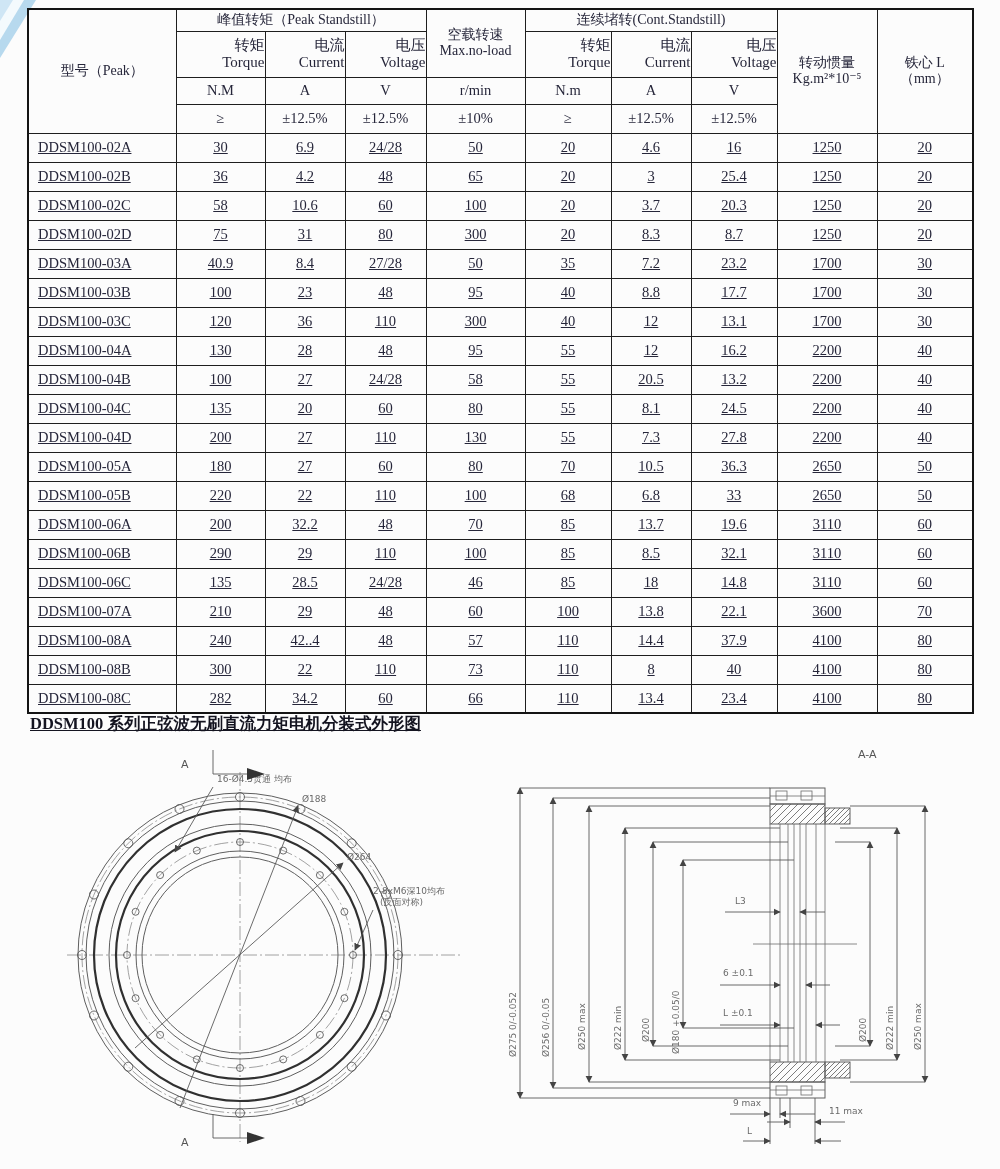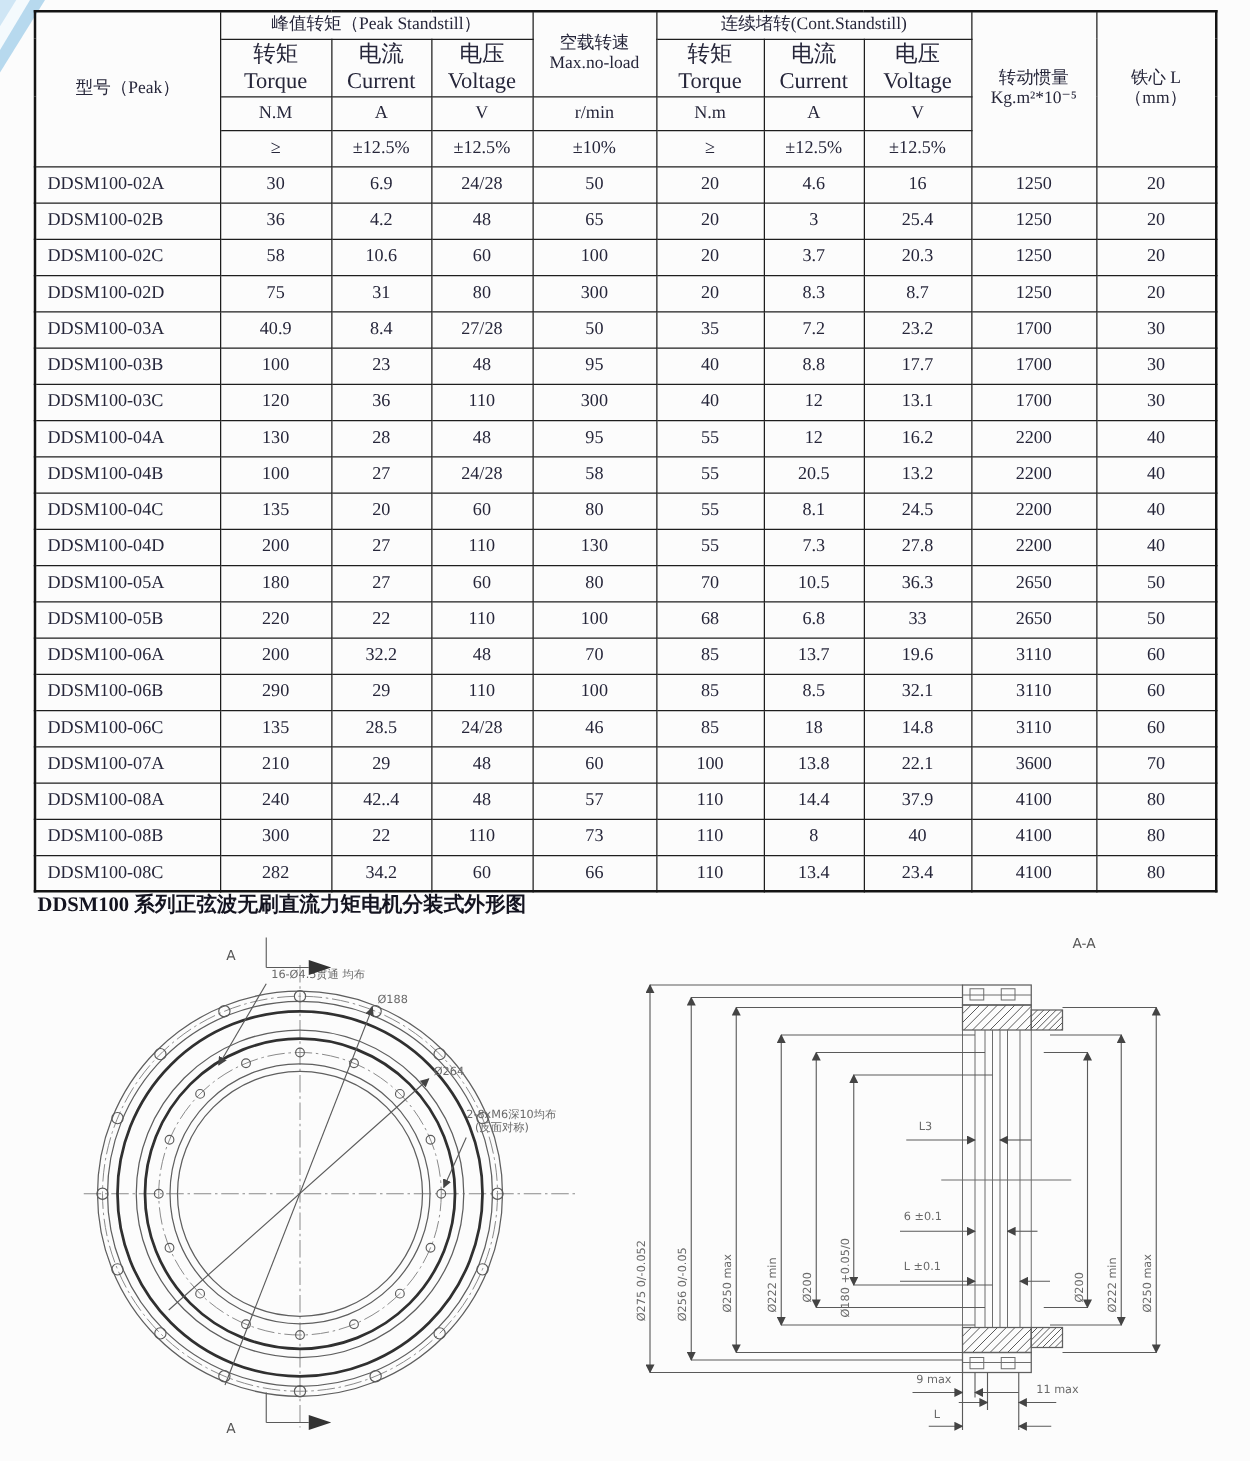--- a/index.html
+++ b/index.html
@@ -5,26 +5,26 @@
   html,body{margin:0;padding:0;background:#ffffff;}
   .page{position:relative;width:1000px;height:1169px;background:#fcfcfc;overflow:hidden;
         font-family:"Liberation Serif","DejaVu Serif",serif;color:#26263a;}
   .corner{position:absolute;left:0;top:0;}
   
   table.spec{position:absolute;left:27px;top:8px;width:945px;border-collapse:collapse;
              table-layout:fixed;border:2.2px solid #141414;}
   table.spec td{border:1.4px solid #1e1e1e;text-align:center;vertical-align:middle;
                 padding:0;white-space:pre-line;font-size:14.5px;color:#26263a;overflow:hidden;}
   table.spec .hd{font-size:14px;line-height:1.18;}
-  table.spec .sub{font-size:18px;line-height:1.15;}
+  table.spec .sub{font-size:15px;line-height:1.15;text-align:right;}
   tr.r1{height:22px} tr.r2{height:46px} tr.r3{height:27px} tr.r4{height:29px}
-  table.spec tbody tr{height:29px;}
+  table.spec tbody tr{height:29px;text-decoration:underline;}
   table.spec td.model{text-align:left;padding-left:9px;}
   
-  .caption{position:absolute;left:30px;top:713px;font-size:16.5px;font-weight:600;color:#141420;}
+  .caption{position:absolute;left:30px;top:713px;font-size:16.5px;font-weight:600;color:#141420;text-decoration:underline;}
   
   .dwg{position:absolute;}
   .thin{stroke:#5f5f5f;stroke-width:1;fill:none}
   .vthin{stroke:#6d6d6d;stroke-width:0.8;fill:none}
   .bold{stroke:#303030;stroke-width:2.2;fill:none}
   .cl{stroke:#8a8a8a;stroke-width:0.8;stroke-dasharray:14 3 2 3;fill:none}
   .dim{stroke:#5a5a5a;stroke-width:0.9;fill:none}
   .hatchline{stroke:#5a5a5a;stroke-width:0.8}
   .holes circle{stroke:#5a5a5a;stroke-width:0.9;fill:none}
   text.dwg-t{font:9px "DejaVu Sans",sans-serif;fill:#6a6a6a}

